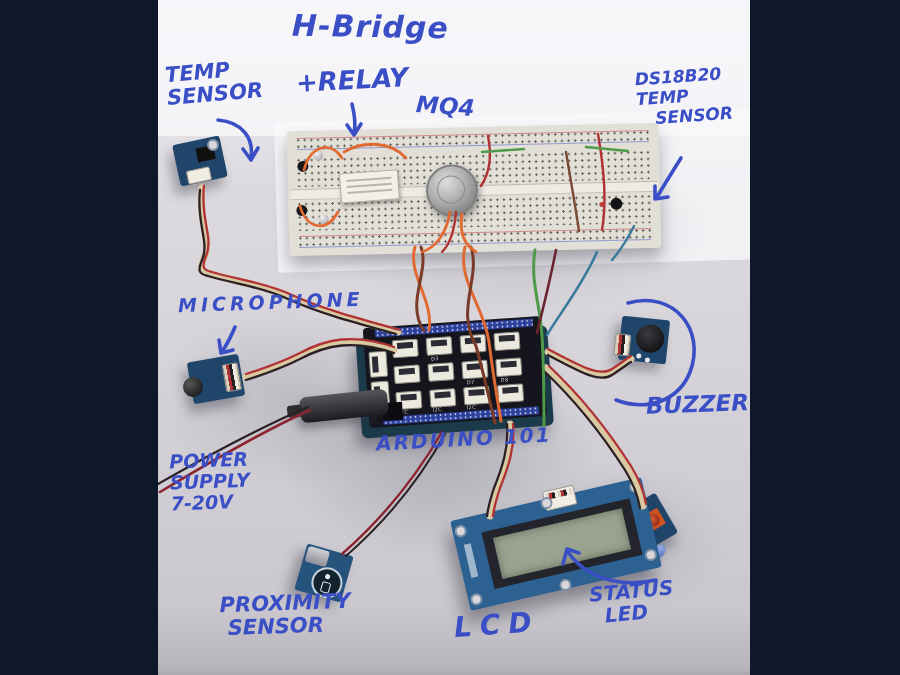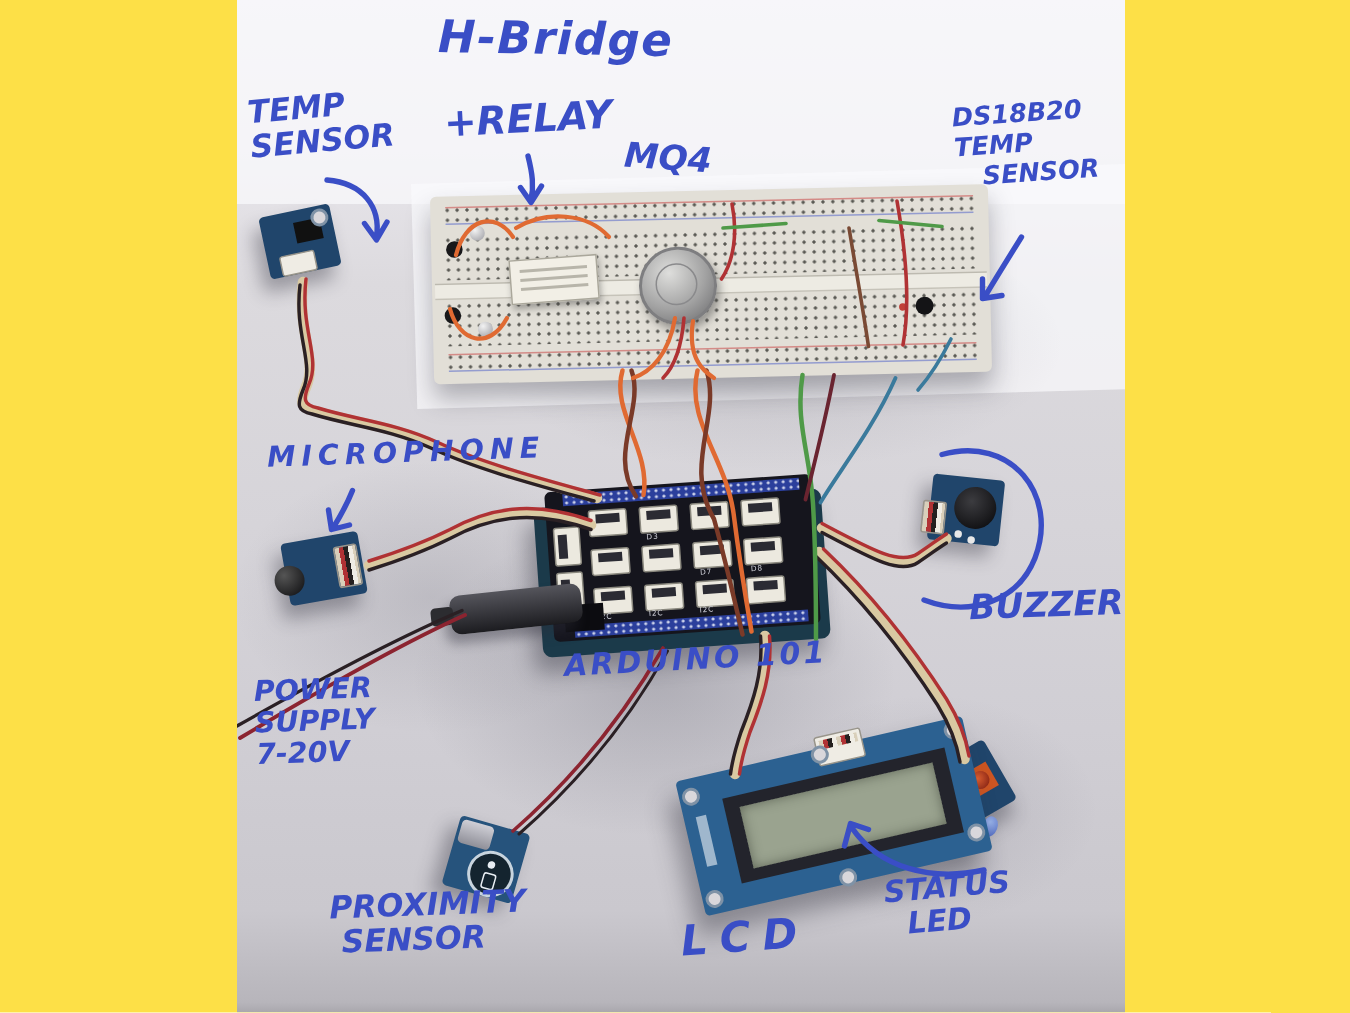--- a/index.html
+++ b/index.html
@@ -1,16 +1,16 @@
 <!DOCTYPE html>
 <html><head>
 <meta charset="utf-8">
 <style>
   html,body{margin:0;padding:0;background:#fff;}
-  .page{position:relative;width:900px;height:675px;background:#fde047;overflow:hidden;
+  .page{position:relative;width:900px;height:675px;background:#0f172a;overflow:hidden;
         font-family:"DejaVu Sans",sans-serif;}
   .photo{position:absolute;left:158px;top:0;width:592px;height:675px;overflow:hidden;
          background:linear-gradient(180deg,#efedf2 0%,#e8e6eb 15%,#dcdade 28%,#d6d4d9 52%,
                     #d0ced4 72%,#cac8ce 90%,#b7b5bb 99%,#a9a7ad 100%);}
   .sheet{position:absolute;background:rgba(250,249,252,.72);}
   .blobs{position:absolute;inset:0;
      background:
        radial-gradient(230px 150px at 47% 67%, rgba(70,70,85,.25), transparent 70%),
        radial-gradient(280px 120px at 60% 34%, rgba(70,70,85,.16), transparent 70%),
        radial-gradient(190px 130px at 22% 59%, rgba(70,70,85,.16), transparent 70%),

